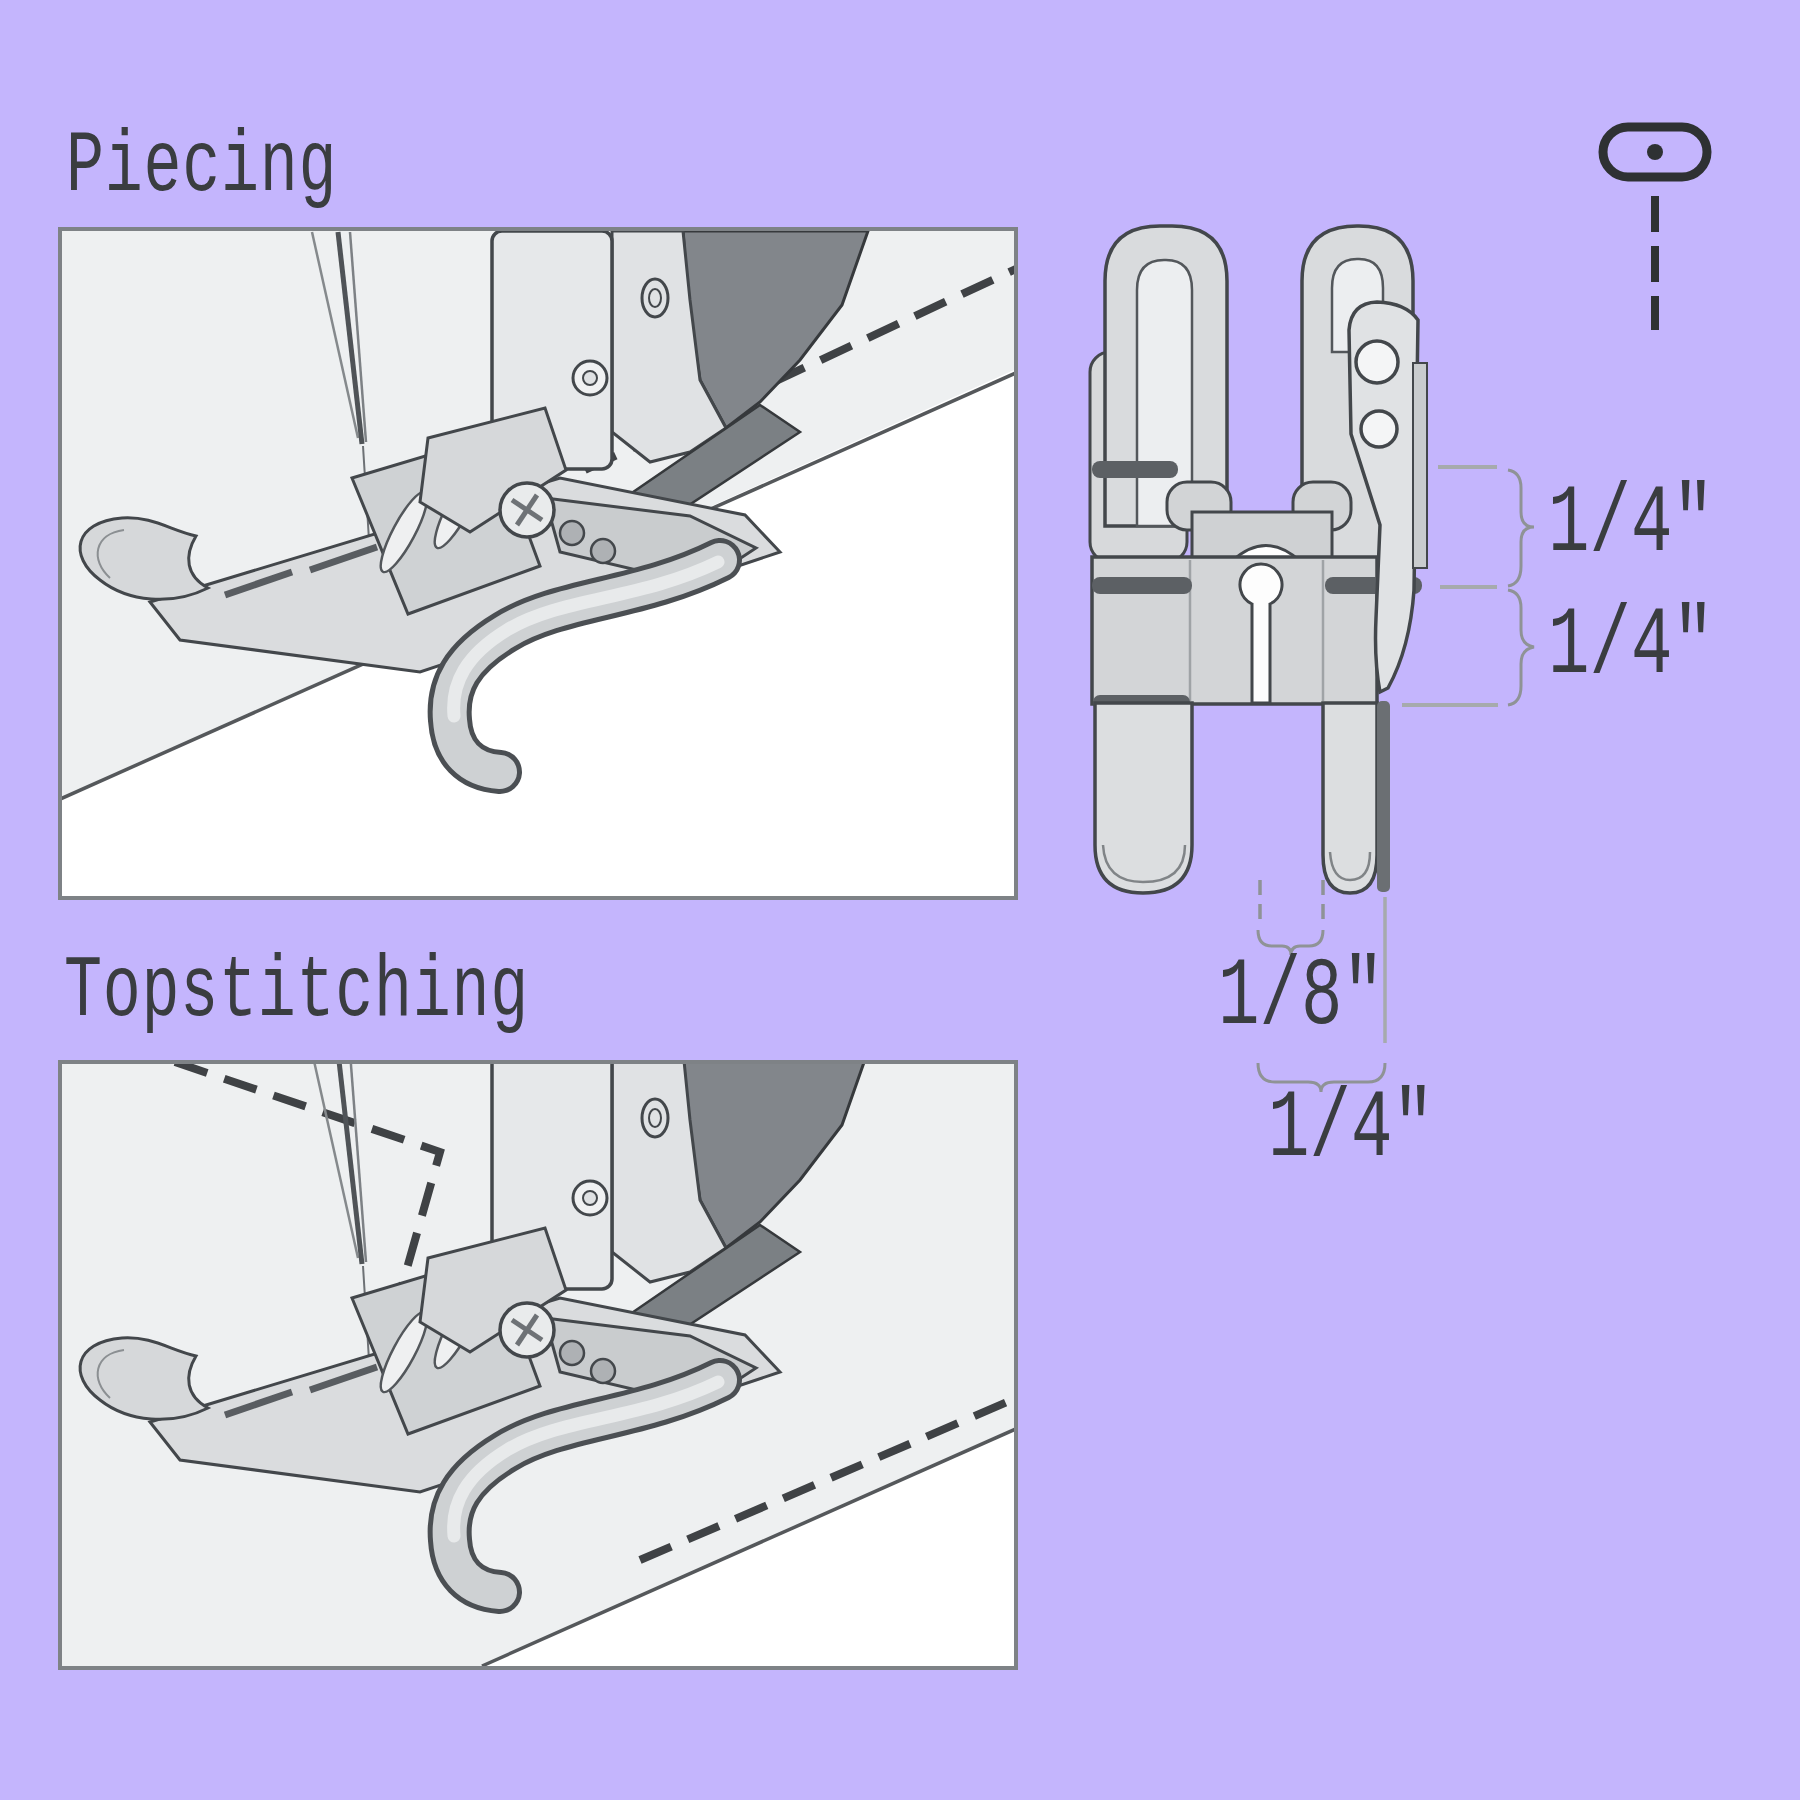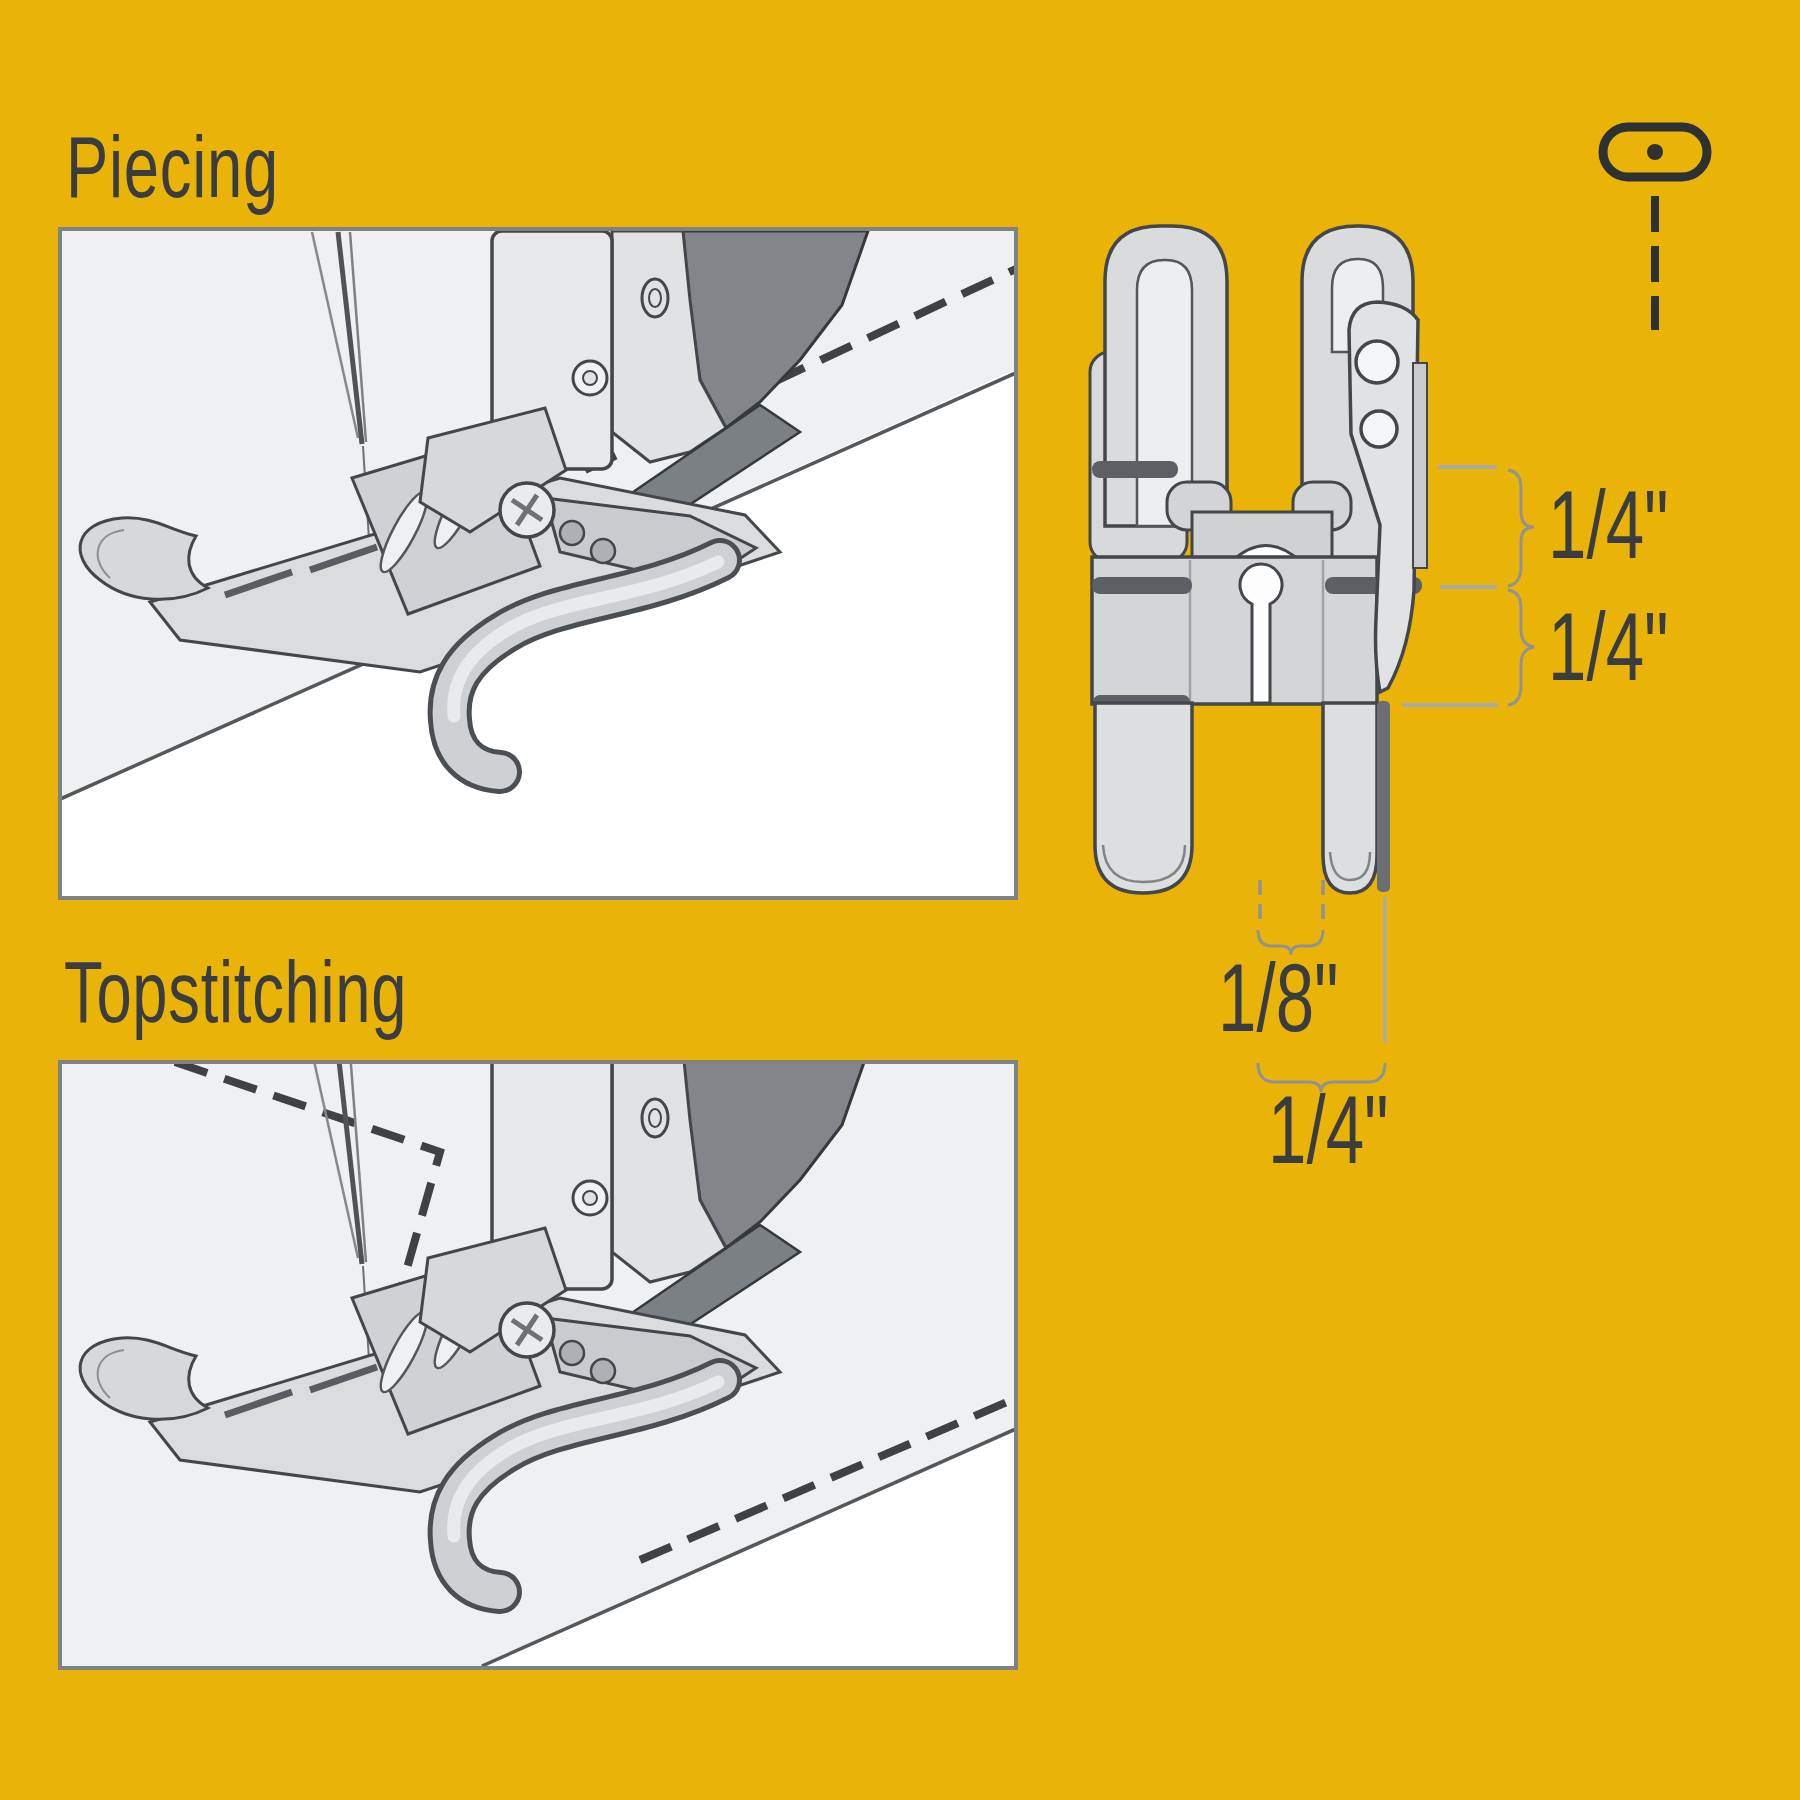--- a/index.html
+++ b/index.html
@@ -1,21 +1,21 @@
 <!DOCTYPE html>
 <html><head>
 <meta charset="utf-8">
 <style>
   html,body{margin:0;padding:0;background:#ffffff;}
   .canvas{
     position:relative;
     width:1800px;height:1800px;
-    background:#eab308;
+    background:#c4b5fd;
     overflow:hidden;
-    font-family:Liberation Sans, sans-serif;
+    font-family:Liberation Mono, monospace;
   }
   .canvas svg{position:absolute;left:0;top:0;}
   .label{
     position:absolute;
     color:#3a3d40;
     font-weight:400;
     line-height:1;
     white-space:nowrap;
     transform:scaleX(0.72);
     transform-origin:left top;

